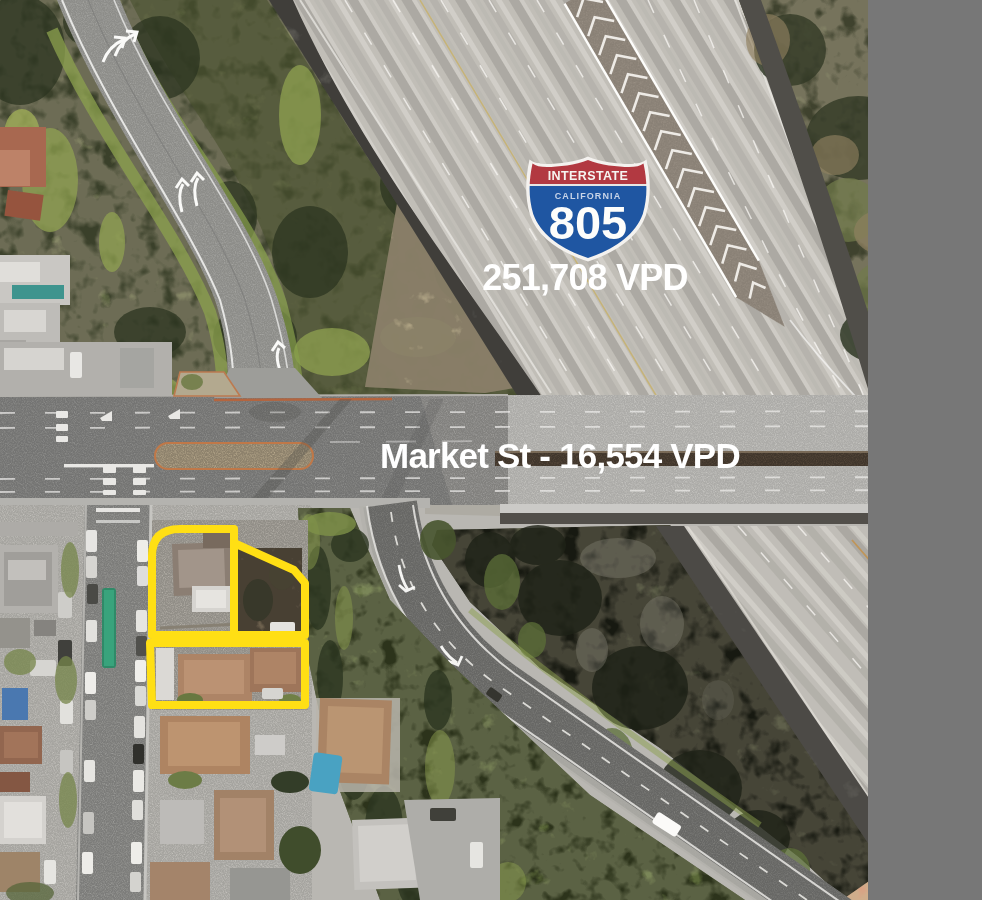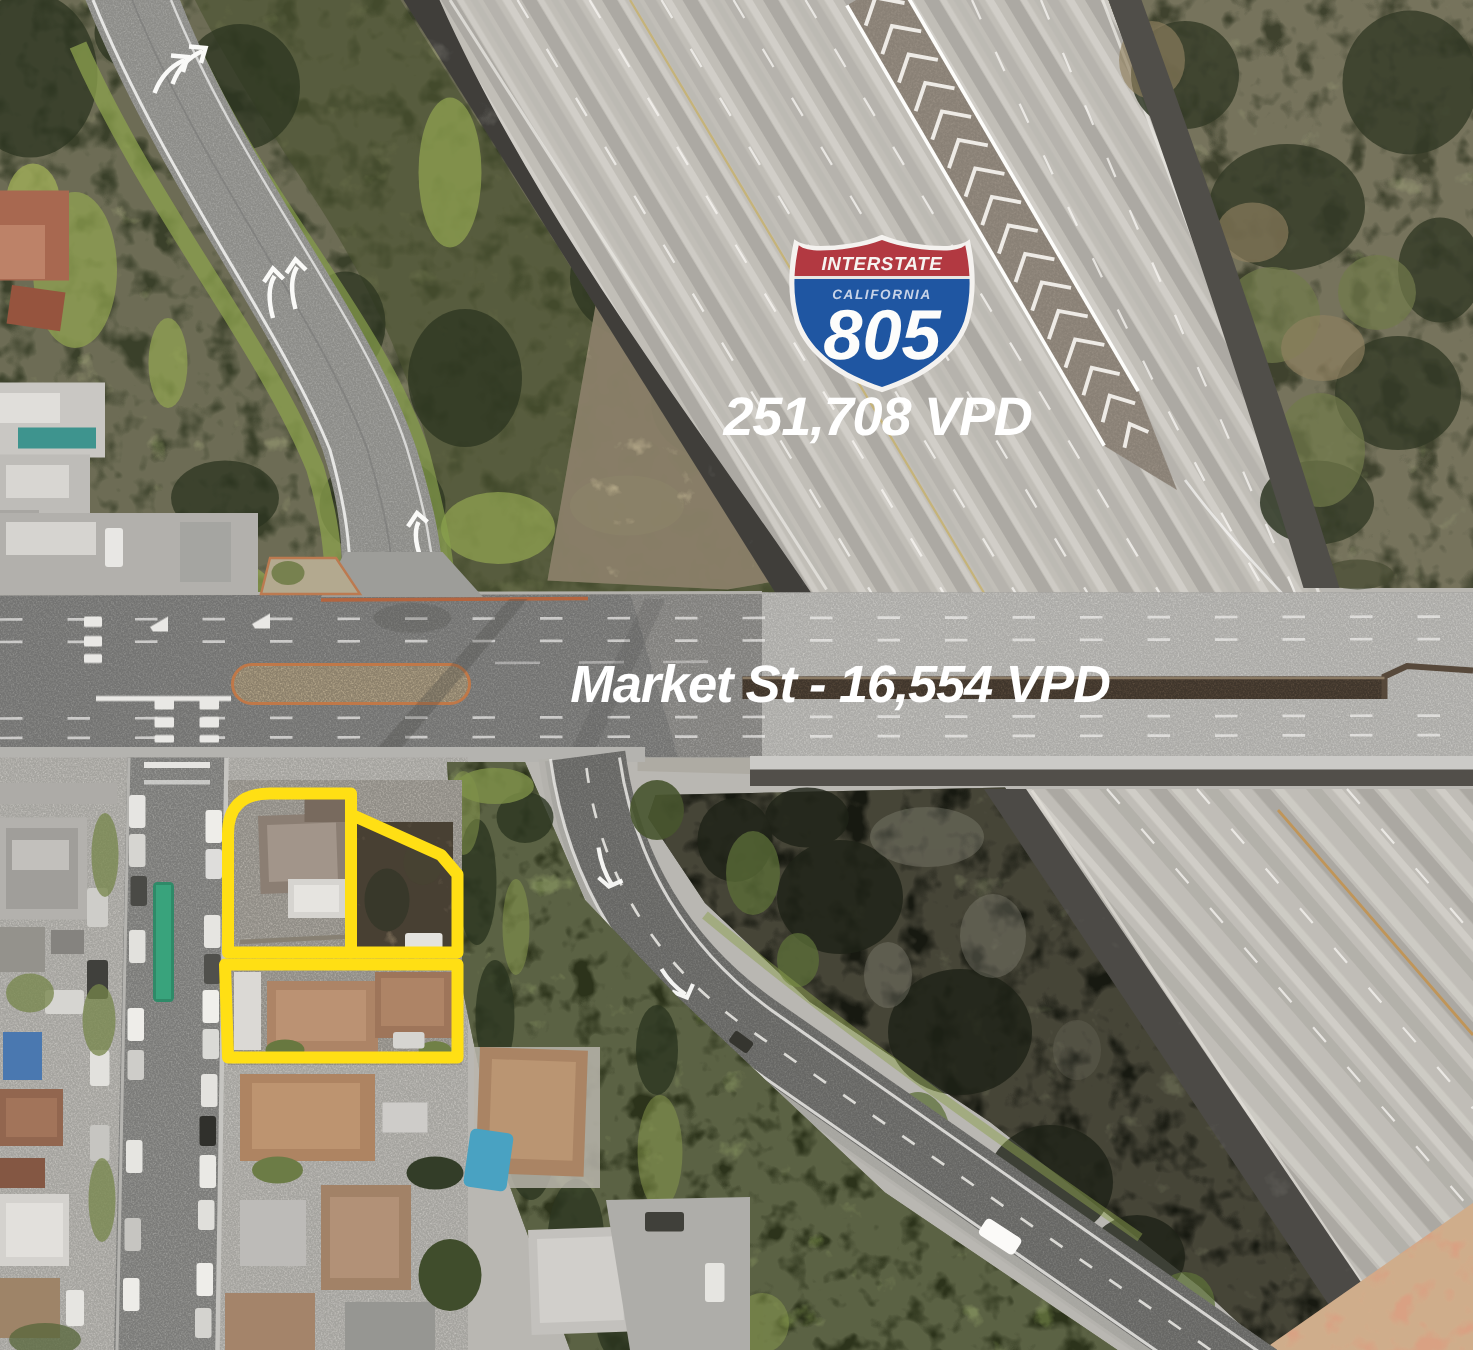--- a/index.html
+++ b/index.html
@@ -1,16 +1,16 @@
 <!DOCTYPE html>
 <html><head>
 <meta charset="utf-8">
 <style>
 html,body{margin:0;padding:0;background:#777;}
-#wrap{width:982px;height:900px;overflow:hidden;position:relative;font-family:"Liberation Sans",sans-serif;font-style:italic;}
+#wrap{width:868px;height:900px;overflow:hidden;position:relative;font-family:"Liberation Sans",sans-serif;}
 </style>
 </head>
 <body>
 <div id="wrap">
 <svg width="982" height="900" viewBox="0 0 982 900" xmlns="http://www.w3.org/2000/svg">
 <defs>
 <filter id="blotchD" x="-5%" y="-5%" width="110%" height="110%">
   <feTurbulence type="fractalNoise" baseFrequency="0.045" numOctaves="4" seed="4"></feTurbulence>
   <feColorMatrix type="matrix" values="0 0 0 0 0  0 0 0 0 0  0 0 0 0 0  3 3 3 0 -2.4"></feColorMatrix>
   <feComposite operator="in" in2="SourceGraphic"></feComposite>

